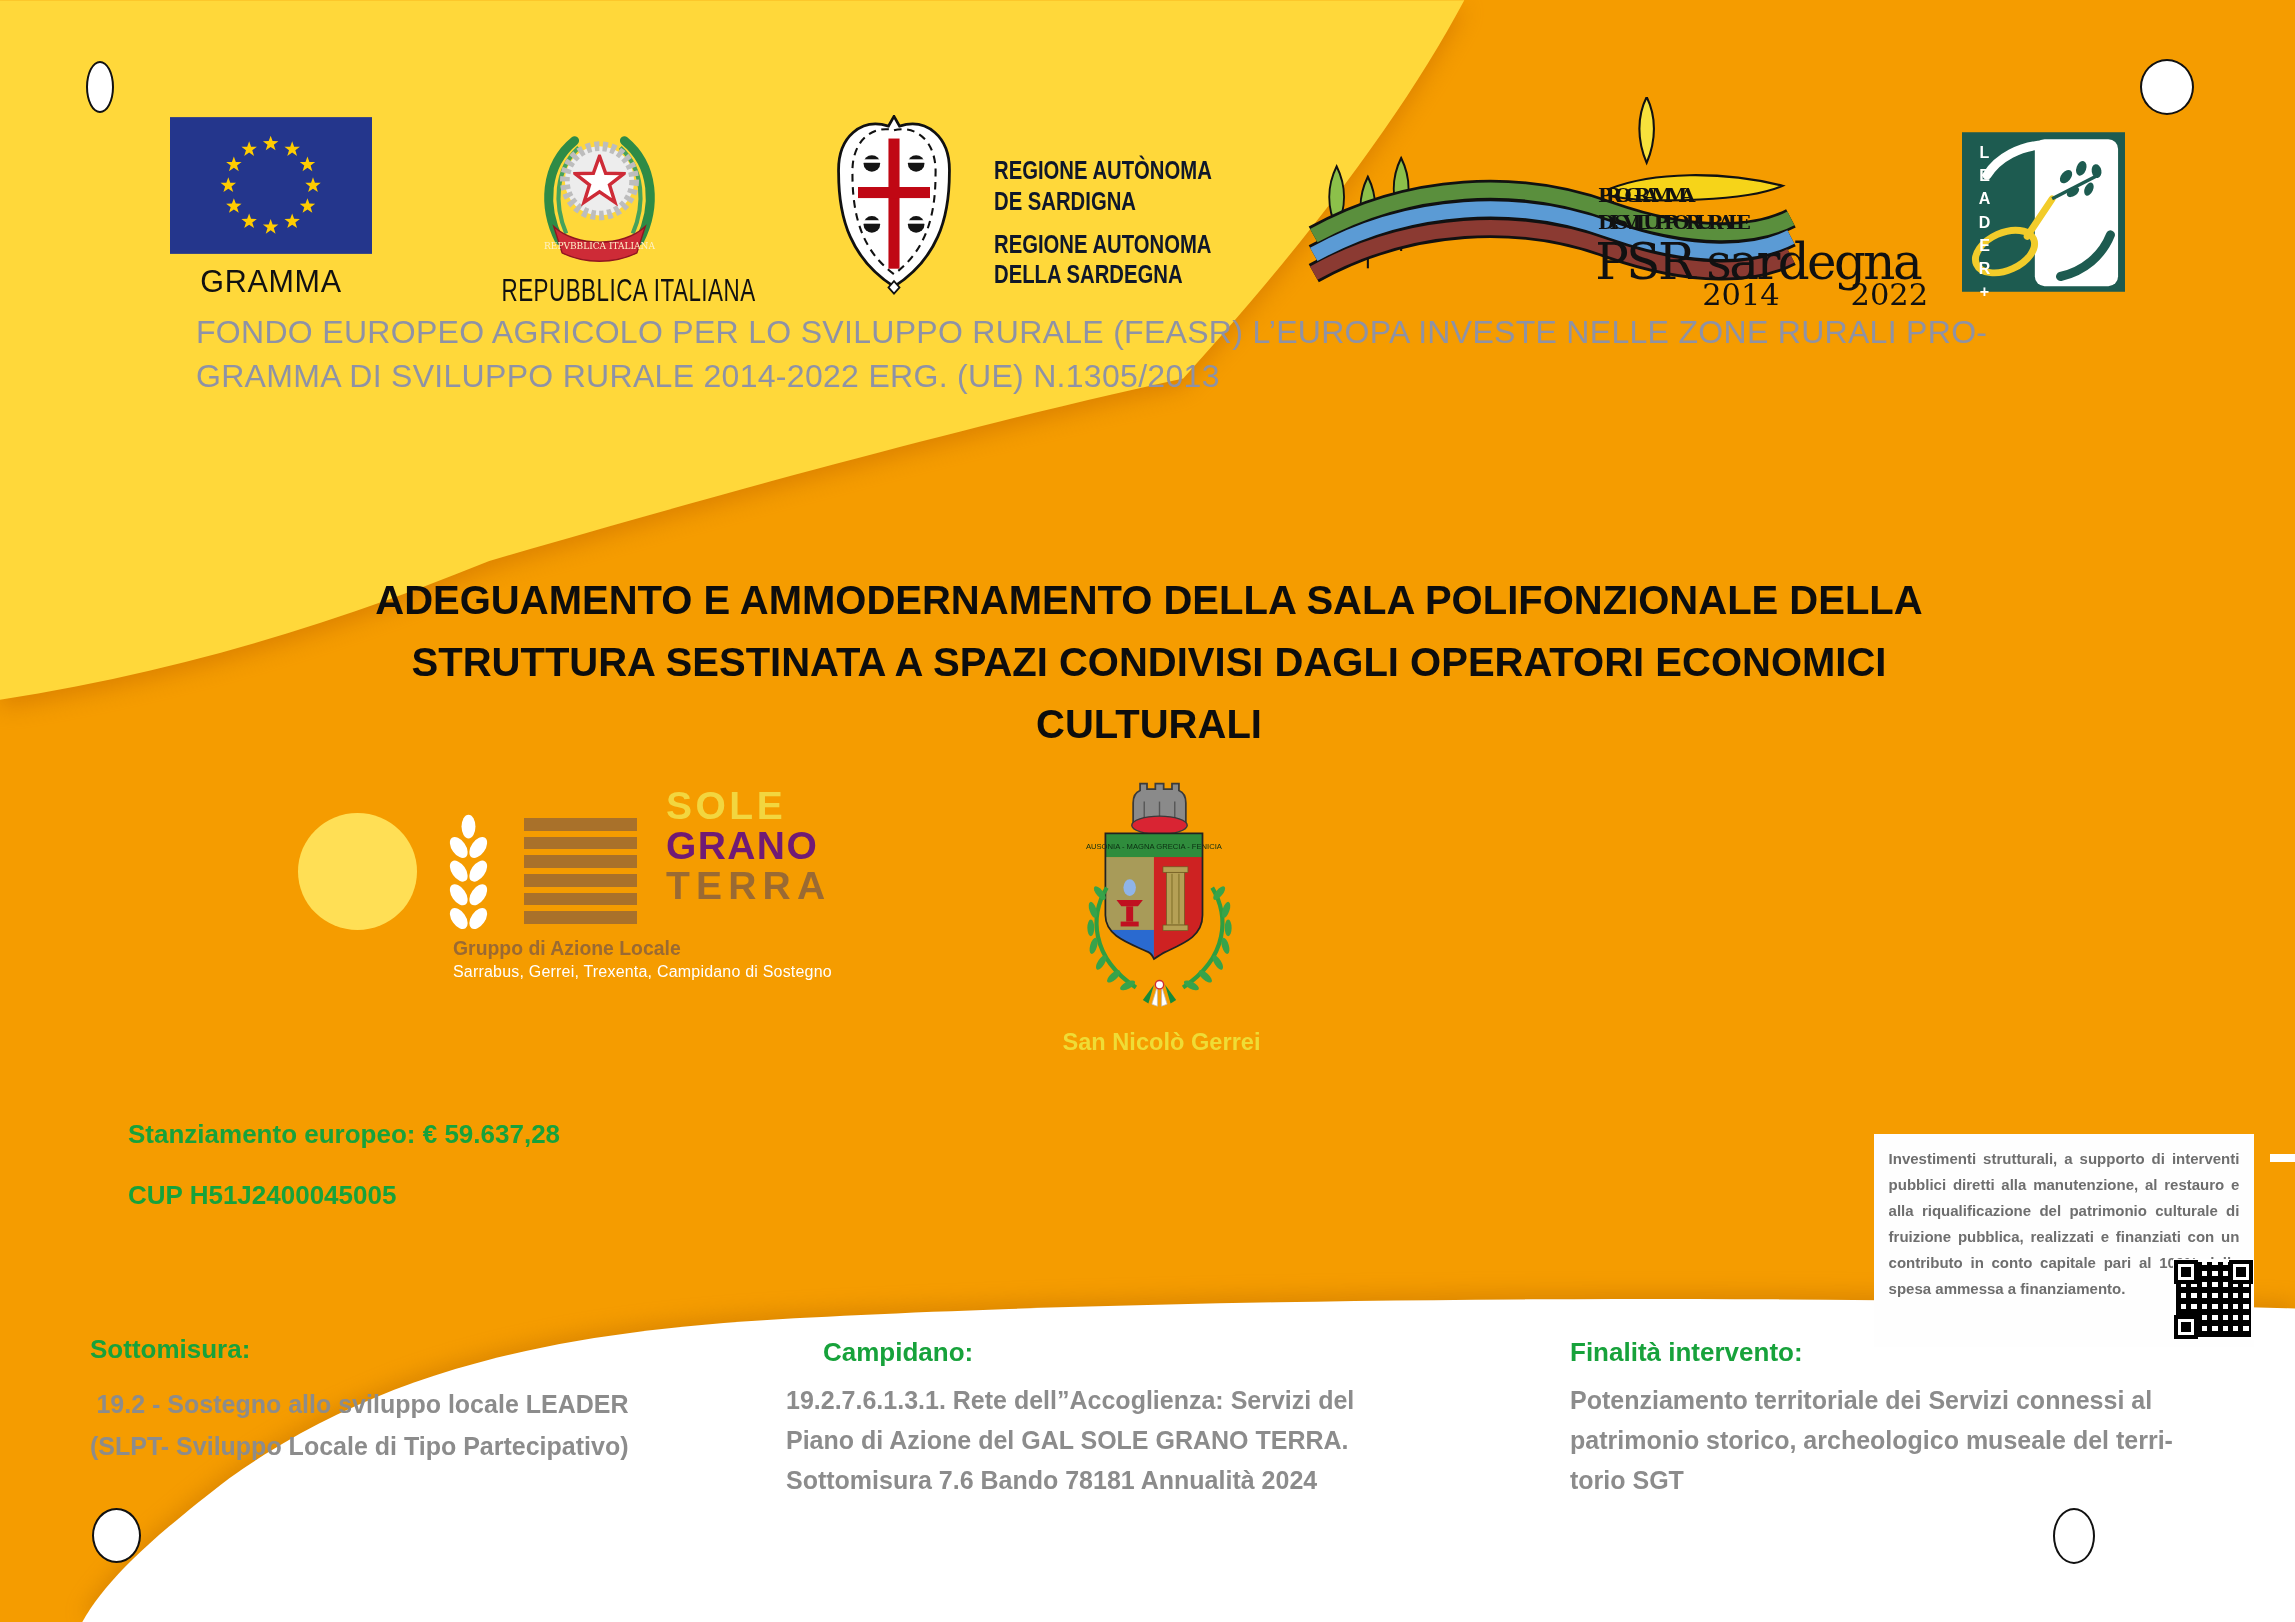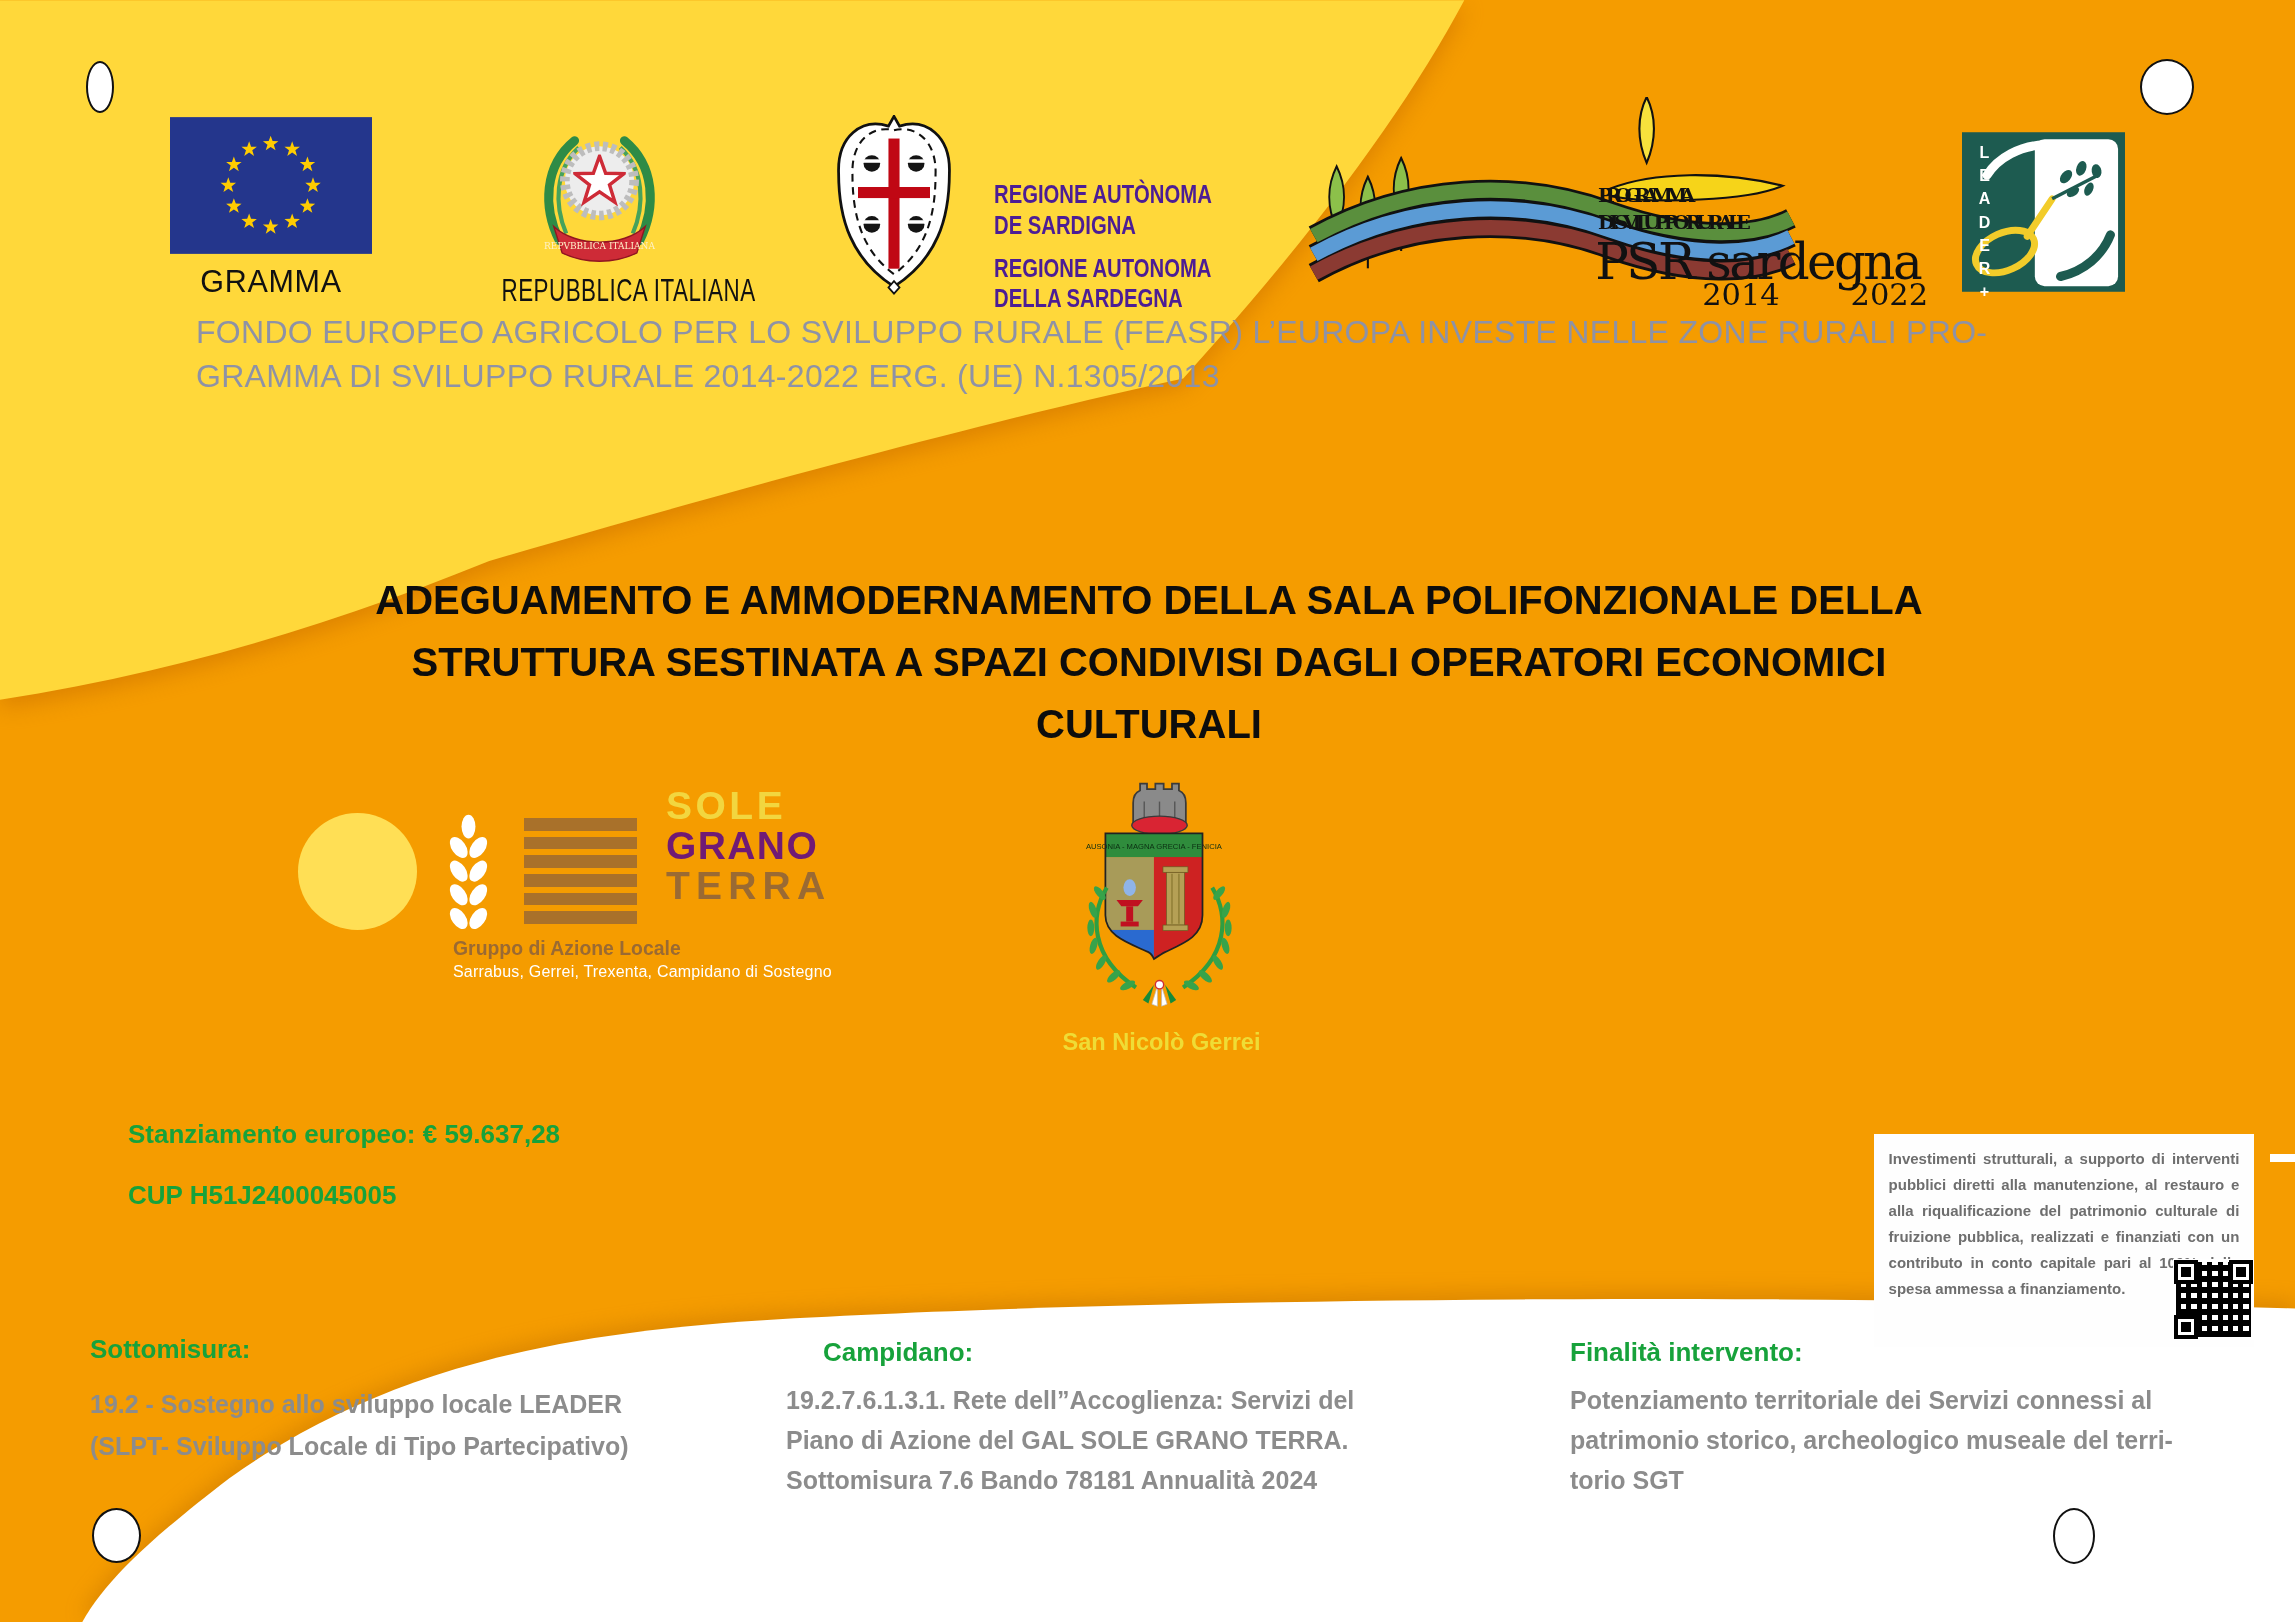--- a/index.html
+++ b/index.html
@@ -8,21 +8,21 @@
     background:#F59C00;
     font-family:"Liberation Sans", sans-serif;
   }
   .abs{position:absolute;}
   svg{display:block;}
   
   .hole{position:absolute;background:#fff;border:2.8px solid #111;border-radius:50%;box-sizing:border-box;}
   
   .logo-label{position:absolute;text-align:center;color:#111;font-size:30.5px;letter-spacing:0.7px;}
   .condense{display:inline-block;transform:scaleX(.70);transform-origin:center;white-space:nowrap;}
-  .sard-text{position:absolute;left:994px;top:155px;color:#4c1d95;font-weight:bold;font-size:26px;line-height:30.5px;white-space:nowrap;margin-top:24px;}
+  .sard-text{position:absolute;left:994px;top:155px;color:#0f172a;font-weight:bold;font-size:26px;line-height:30.5px;white-space:nowrap;}
   .sard-text .blk{display:block;transform:scaleX(.78);transform-origin:left;}
   .sard-gap{height:12.5px;}
   .leader-vert{
     position:absolute;left:1975px;top:144px;height:142px;
     writing-mode:vertical-rl;text-orientation:upright;
     color:#fff;font-weight:bold;font-size:16px;letter-spacing:6.2px;white-space:nowrap;
   }
   
   .notice{position:absolute;left:196px;top:310px;width:1888px;color:#8E92A6;font-weight:normal;font-size:32px;line-height:44px;letter-spacing:0.3px;}
   .notice span{display:block;white-space:nowrap;}
@@ -52,21 +52,21 @@
     background-image:
       repeating-linear-gradient(90deg,#000 0 4.9px,transparent 4.9px 10.4px),
       repeating-linear-gradient(0deg,#000 0 5.6px,#fff 5.6px 11px);}
   .qr .f{position:absolute;width:23.6px;height:23.6px;border:4.9px solid #000;background:#fff;box-sizing:border-box;}
   .qr .f::after{content:"";position:absolute;inset:2.8px;background:#000;}
   .qr .tl{left:1.4px;top:1.4px;} .qr .tr{right:1.4px;top:1.4px;} .qr .bl{left:1.4px;bottom:1.4px;}
   
   .d-head{position:absolute;color:#17A23B;font-weight:bold;font-size:26px;white-space:nowrap;}
   .d-body{position:absolute;color:#8C8C8C;font-weight:bold;font-size:25px;white-space:nowrap;}
   .d-body span{display:block;}
-  .lh60 span{line-height:42px;} .lh57 span{line-height:40px;}
+  .lh60 span{line-height:42px;text-align:right;} .lh57 span{line-height:40px;}
 </style>
 </head>
 <body>
 
 <div id="poster">
 
   <svg width="0" height="0" style="position:absolute">
     <defs>
       <symbol id="star" viewBox="0 0 20 20">
         <path d="M10 .6 12.34 7.1 19.3 7.25 13.8 11.5 15.88 18.2 10 14.2 4.12 18.2 6.2 11.5 .7 7.25 7.66 7.1Z"></path>

